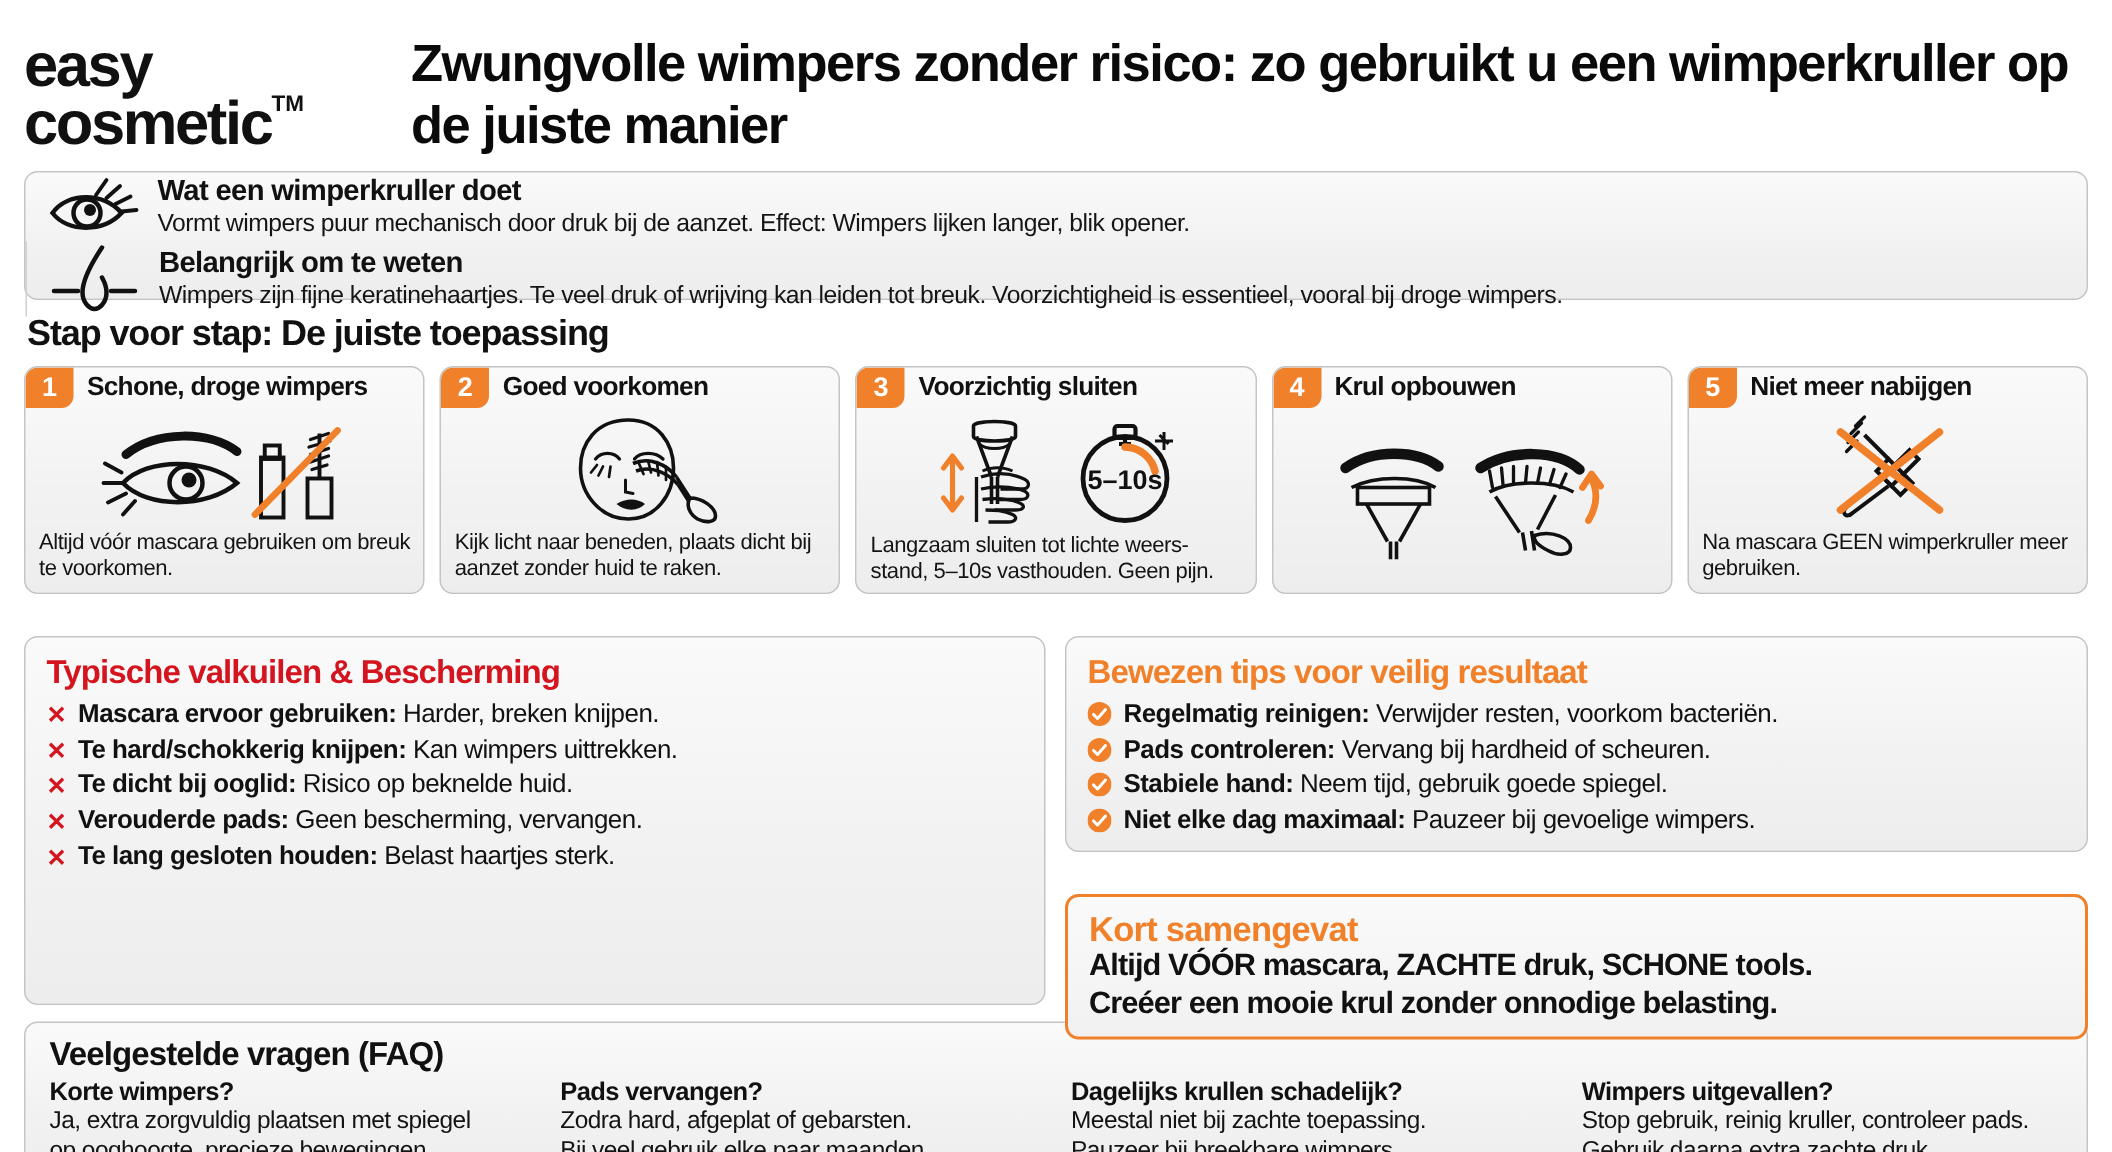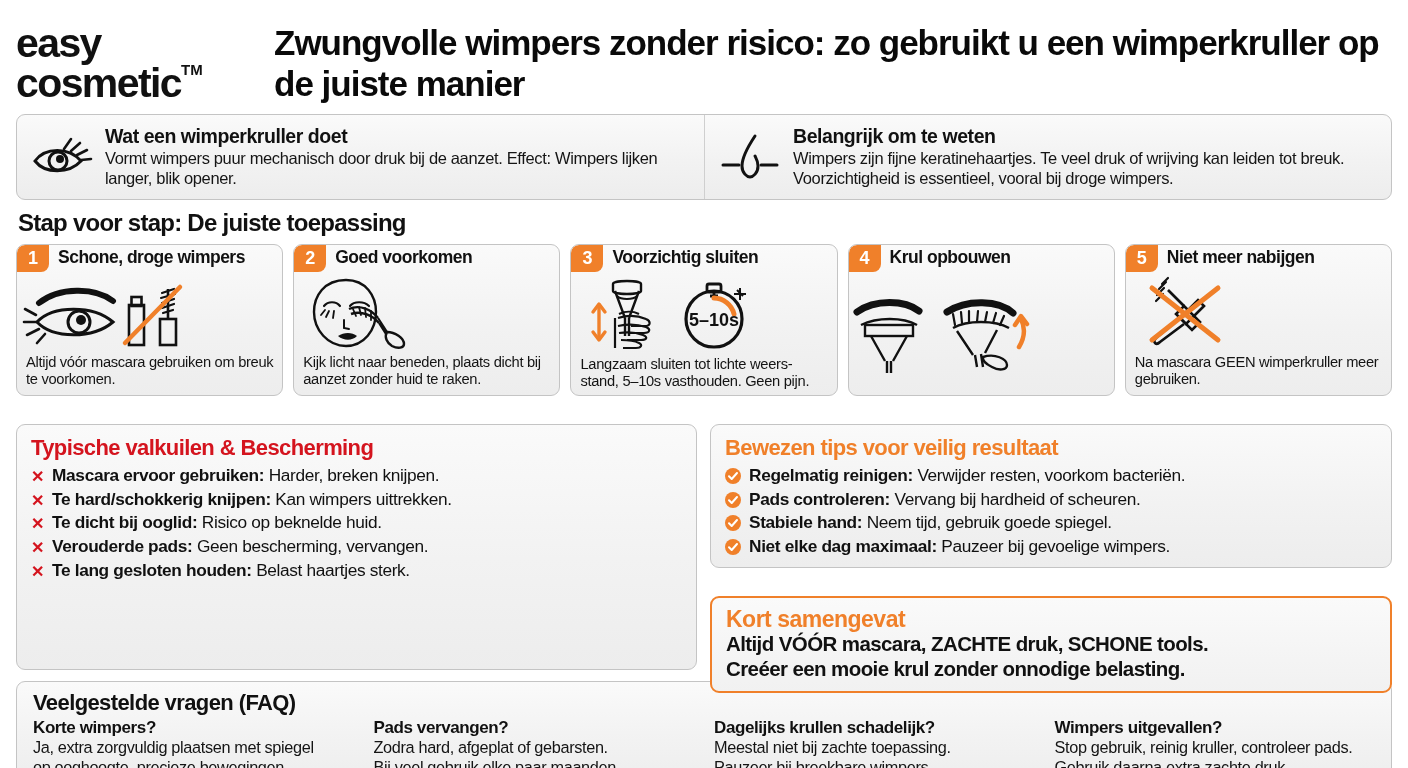--- a/index.html
+++ b/index.html
@@ -22,20 +22,21 @@
   .brand-tm { font-size: 15px; font-weight: 700; vertical-align: 22px; letter-spacing: 0; }
   .headline {
     font-weight: 800; font-size: 35px; line-height: 1.16; letter-spacing: -1.0px;
     color: #0a0a0a; padding-top: 1px;
   }
 
   
   .card {
     border: 1px solid #c4c4c4; border-radius: 9px;
     background: linear-gradient(180deg,#fafafa 0%,#f2f2f2 55%,#ededed 100%);
+    flex-direction: column;
   }
 
   
   .infobar { display: flex; height: 86px; margin-top: 4px; }
   .info-col { flex: 1 1 50%; display: flex; align-items: center; gap: 12px; padding: 0 14px; }
   .info-col + .info-col { border-left: 1px solid #cfcfcf; }
   .info-ico { flex: 0 0 62px; display: flex; justify-content: center; align-items: center; }
   .info-txt h3 { font-size: 19.5px; font-weight: 800; letter-spacing: -0.45px; line-height: 1.15; margin-bottom: 1px; }
   .info-txt p { font-size: 16.5px; line-height: 1.2; letter-spacing: -0.35px; color: #151515; }
 
@@ -51,21 +52,21 @@
   .step-head { display: flex; align-items: flex-start; height: 27px; }
   .step-num {
     width: 32px; height: 27px; background: #F0802A; color: #fff;
     font-size: 18px; font-weight: 800; display: flex; align-items: center; justify-content: center;
     border-top-left-radius: 8px; border-bottom-right-radius: 8px; flex: 0 0 32px;
   }
   .step-title {
     font-size: 17.5px; font-weight: 800; letter-spacing: -0.5px;
     padding: 3px 0 0 9px; line-height: 1.1;
   }
-  .step-ico { flex: 1 1 auto; display: flex; align-items: center; padding: 2px 0; }
+  .step-ico { flex: 1 1 auto; display: flex; align-items: center; justify-content: center; padding: 2px 0; }
   .step-desc {
     font-size: 14.7px; line-height: 1.17; letter-spacing: -0.3px;
     padding: 0 8px 7px 9px; color: #141414;
   }
 
   
   .mid { display: flex; gap: 13px; margin-top: 28px; height: 246px; }
   .mid-left { width: 681px; flex: 0 0 681px; padding: 10px 14px 10px 14px; }
   .mid-right { flex: 1 1 auto; display: flex; flex-direction: column; gap: 28px; }
 

